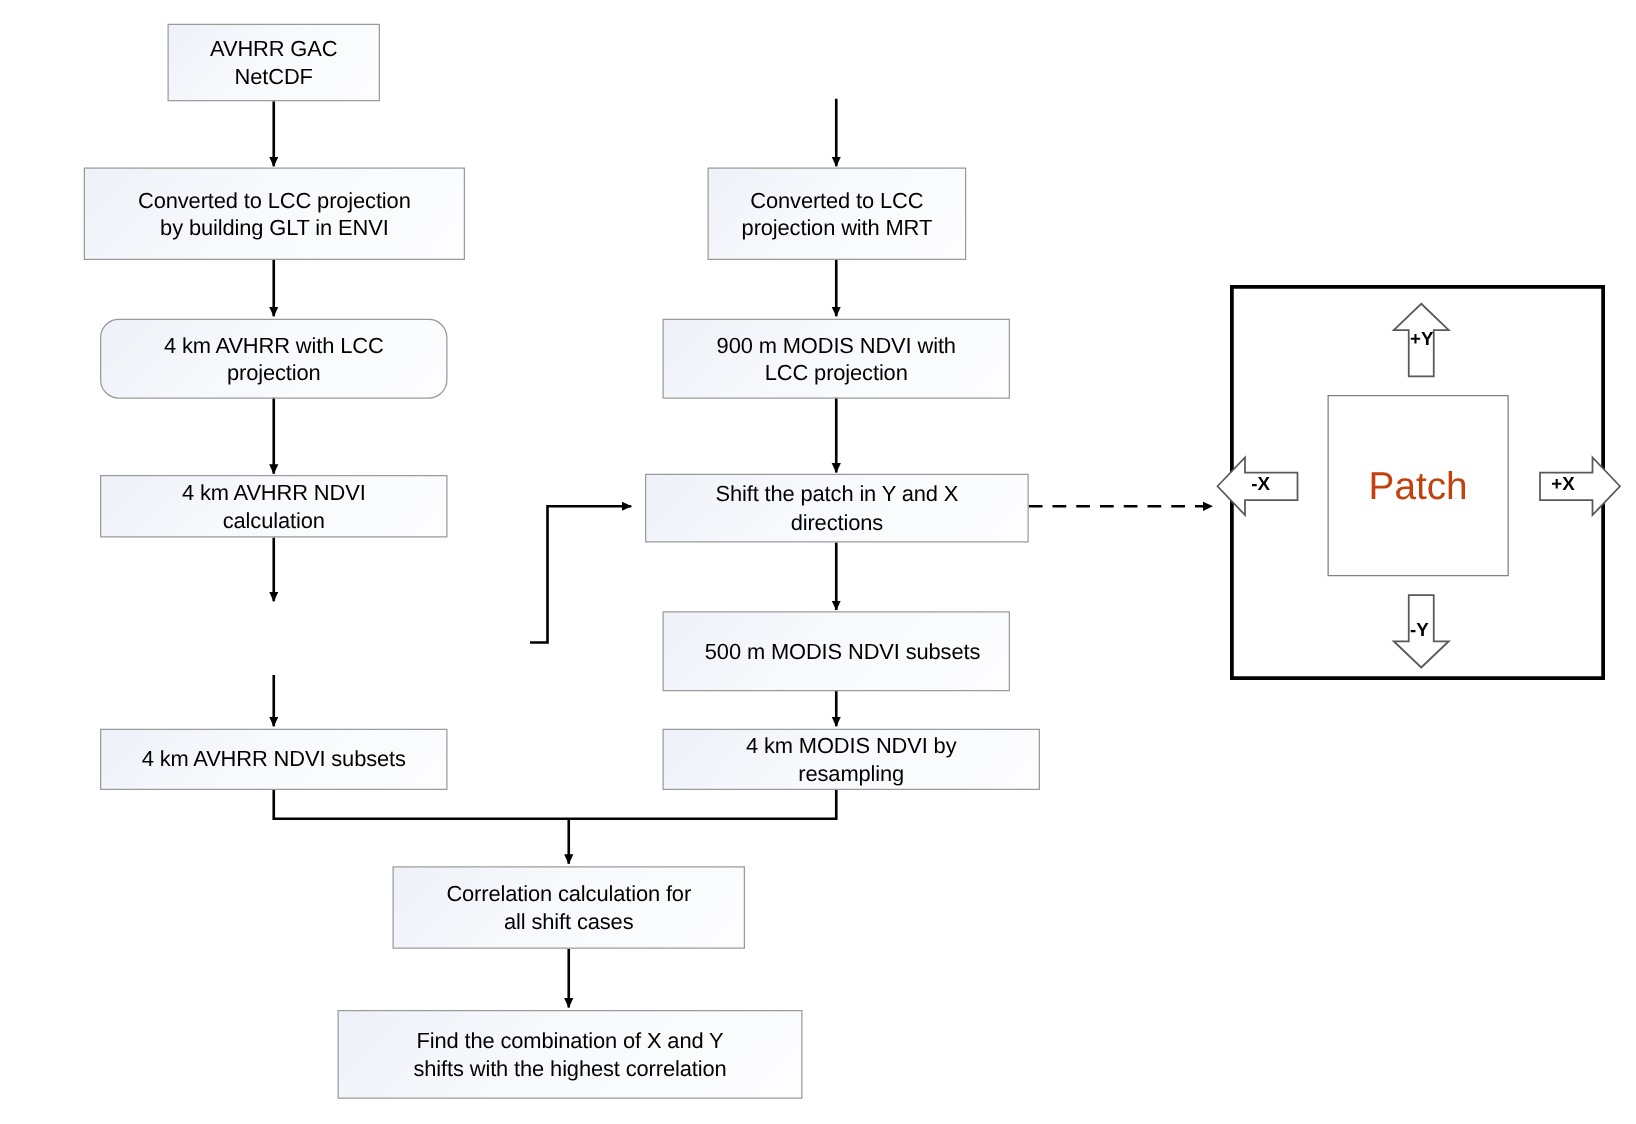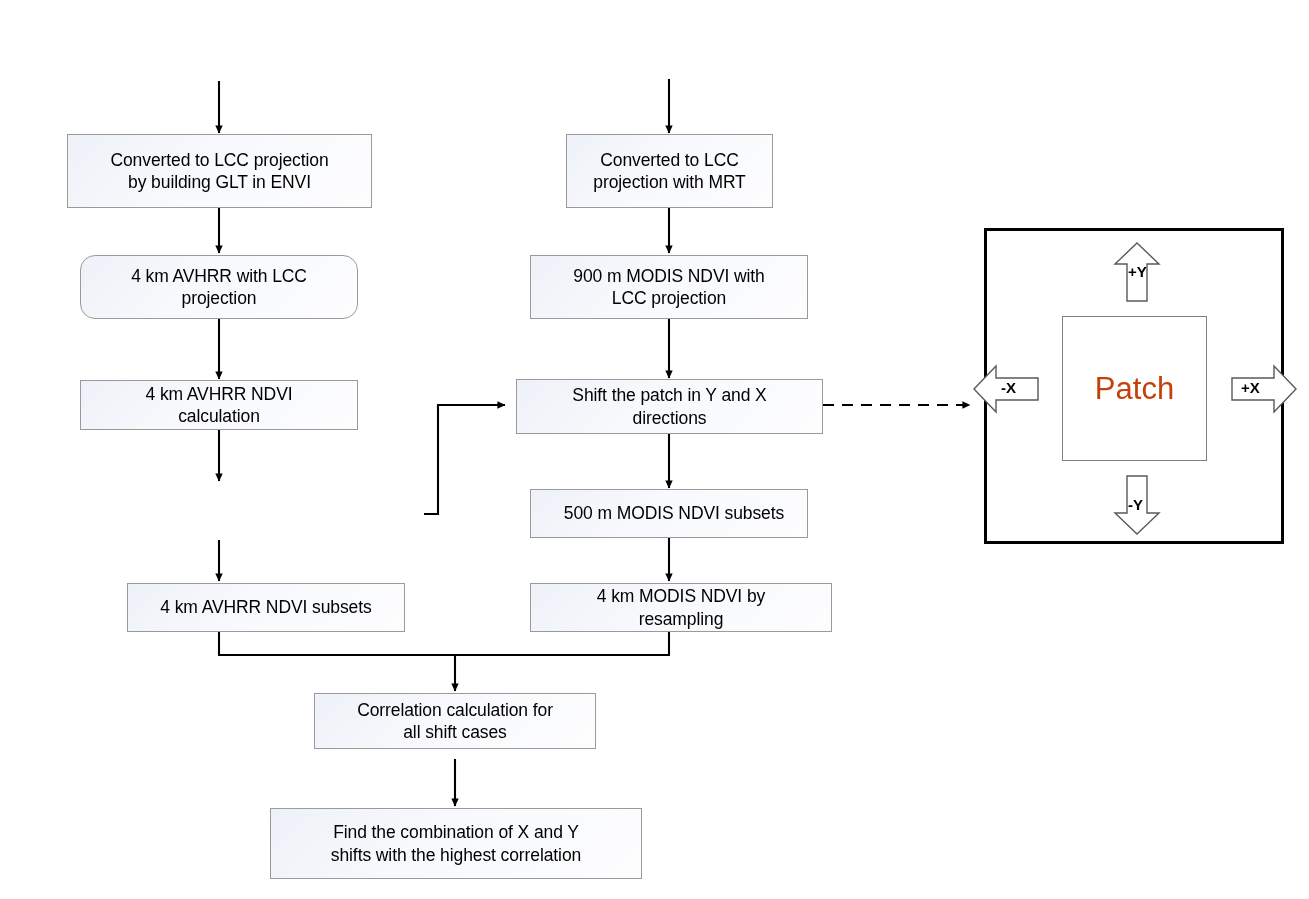--- a/index.html
+++ b/index.html
@@ -104,49 +104,51 @@
 
       <path d="M823,405 L970,405" stroke-dasharray="11,8" marker-end="url(#ah)"></path>
 
       <path d="M219,632 L219,655 L669,655 L669,632"></path>
       <line x1="455" y1="655" x2="455" y2="691" marker-end="url(#ah)"></line>
 
       <line x1="455" y1="759" x2="455" y2="806" marker-end="url(#ah)"></line>
     </g>
   </svg>
 
+  <div class="node" style="left:134px; top:19px; width:170px; height:62px;">AVHRR GAC
+NetCDF</div>
 
   <div class="node" style="left:67px; top:134px; width:305px; height:74px;">Converted to LCC projection
 by building GLT in ENVI</div>
 
   <div class="node" style="left:80px; top:255px; width:278px; height:64px;border-radius:15px;">4 km AVHRR with LCC
 projection</div>
 
   <div class="node" style="left:80px; top:380px; width:278px; height:50px;">4 km AVHRR NDVI
 calculation</div>
 
 
-  <div class="node" style="left:80px; top:583px; width:278px; height:49px;margin-left:47px;">4 km AVHRR NDVI subsets</div>
+  <div class="node" style="left:80px; top:583px; width:278px; height:49px;">4 km AVHRR NDVI subsets</div>
 
 
   <div class="node" style="left:566px; top:134px; width:207px; height:74px;">Converted to LCC
 projection with MRT</div>
 
   <div class="node" style="left:530px; top:255px; width:278px; height:64px;">900 m MODIS NDVI with
 LCC projection</div>
 
   <div class="node" style="left:516px; top:379px; width:307px; height:55px;">Shift the patch in Y and X
 directions</div>
 
-  <div class="node" style="left:530px; top:489px; width:278px; height:49px;padding-left:16px;">500 m MODIS NDVI subsets</div>
+  <div class="node" style="left:530px; top:489px; width:278px; height:64px;padding-left:16px;">500 m MODIS NDVI subsets</div>
 
   <div class="node" style="left:530px; top:583px; width:302px; height:49px;">4 km MODIS NDVI by
 resampling</div>
 
-  <div class="node" style="left:314px; top:693px; width:282px; height:56px;">Correlation calculation for
+  <div class="node" style="left:314px; top:693px; width:282px; height:66px;">Correlation calculation for
 all shift cases</div>
 
   <div class="node" style="left:270px; top:808px; width:372px; height:71px;">Find the combination of X and Y
 shifts with the highest correlation</div>
 
   <div id="patch-panel" style="left:984px; top:228px; width:300px; height:316px;">
 
     <div id="patch-box" style="left:75px; top:85px; width:145px; height:145px;">Patch</div>
 
     <div class="block-arrow" style="left:125px; top:10px; width:50px; height:62px;">

